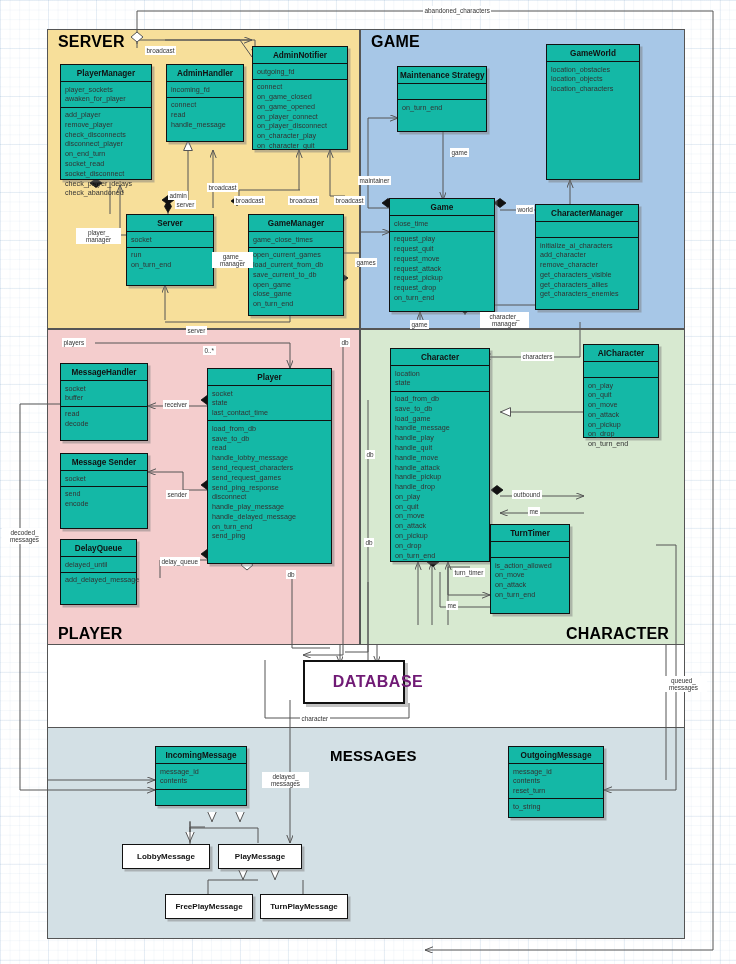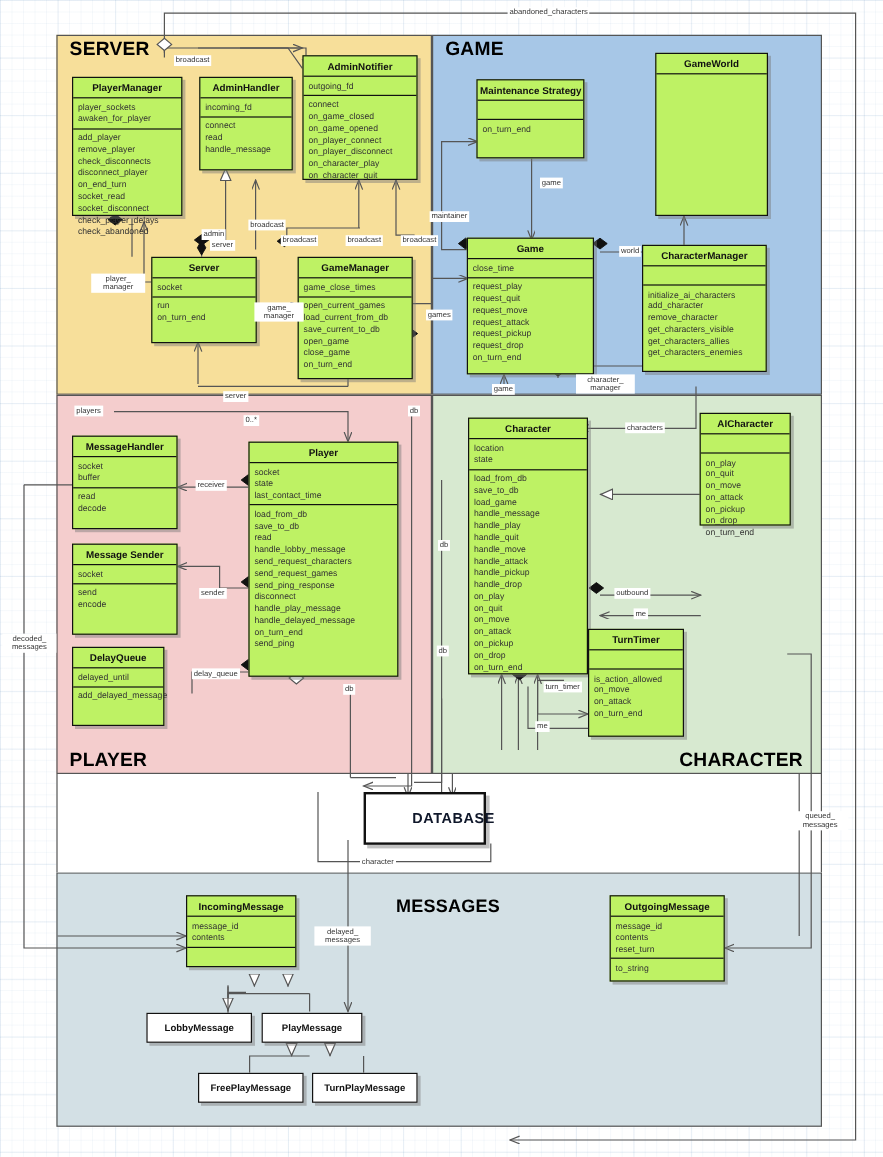--- a/index.html
+++ b/index.html
@@ -26,42 +26,42 @@
   
   .region{position:absolute;box-sizing:border-box;border:1px solid #555;}
   .region-title{
     position:absolute;font-weight:bold;color:#000;
     letter-spacing:.2px;white-space:nowrap;
   }
 
   
   .cls{
     position:absolute;box-sizing:border-box;
-    background:#bef264;border:1.6px solid #111;
+    background:#14b8a6;border:1.6px solid #111;
     box-shadow:2.5px 2.5px 0 rgba(120,120,120,.45);
   }
   .cls .name{
     text-align:center;font-weight:bold;font-size:8.2px;color:#111;
     padding:3.5px 2px;border-bottom:1.4px solid #111;line-height:1.1;
     white-space:nowrap;
   }
   .cls .compart{
     padding:2.5px 4px;font-size:7.2px;color:#333;line-height:1.36;
     border-bottom:1.4px solid #111;
   }
   .cls .compart:last-child{border-bottom:none;}
   .cls .compart.empty{min-height:10px;}
   .cls .compart div{white-space:nowrap;}
 
   
   .plainbox{
     position:absolute;box-sizing:border-box;background:#fff;
     border:2.2px solid #111;box-shadow:3px 3px 0 rgba(120,120,120,.45);
     display:flex;align-items:center;justify-content:center;
-    font-weight:bold;font-size:12px;letter-spacing:.5px;color:#0f172a;padding-left:48px;
+    font-weight:bold;font-size:16px;letter-spacing:.5px;color:#701a75;padding-left:48px;
   }
   
   .simplebox{
     position:absolute;box-sizing:border-box;background:#fff;
     border:1.6px solid #111;box-shadow:2.5px 2.5px 0 rgba(120,120,120,.45);
     display:flex;align-items:center;justify-content:center;
     font-size:8px;font-weight:bold;color:#111;white-space:nowrap;
   }
 
   
@@ -315,20 +315,25 @@
   <div class="cls" style="left:397px;top:66px;width:90px;height:66px;">
     <div class="name">Maintenance Strategy</div>
     <div class="compart empty"></div>
     <div class="compart">
       <div>on_turn_end</div>
     </div>
   </div>
 
   <div class="cls" style="left:546px;top:44px;width:94px;height:136px;">
     <div class="name">GameWorld</div>
+    <div class="compart">
+      <div>location_obstacles</div>
+      <div>location_objects</div>
+      <div>location_characters</div>
+    </div>
   </div>
 
   <div class="cls" style="left:389px;top:198px;width:106px;height:114px;">
     <div class="name">Game</div>
     <div class="compart">
       <div>close_time</div>
     </div>
     <div class="compart">
       <div>request_play</div>
       <div>request_quit</div>

